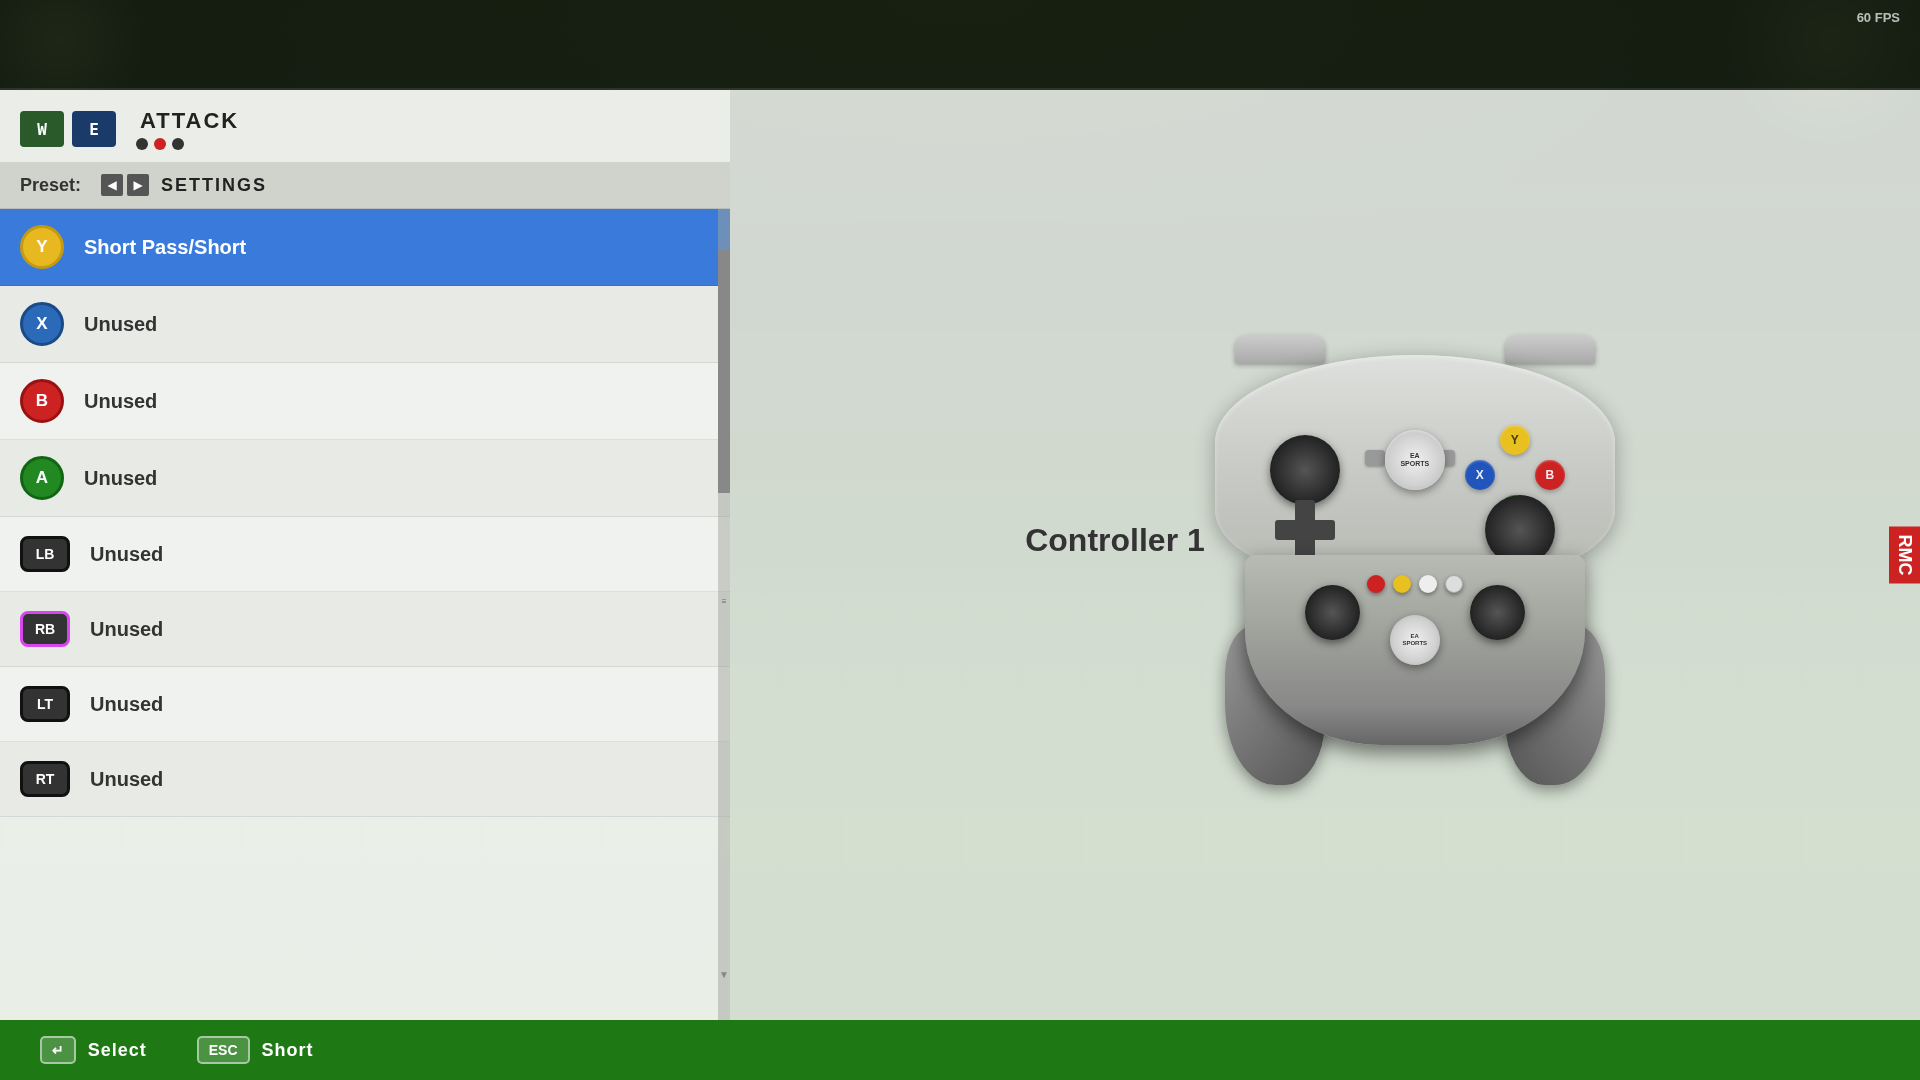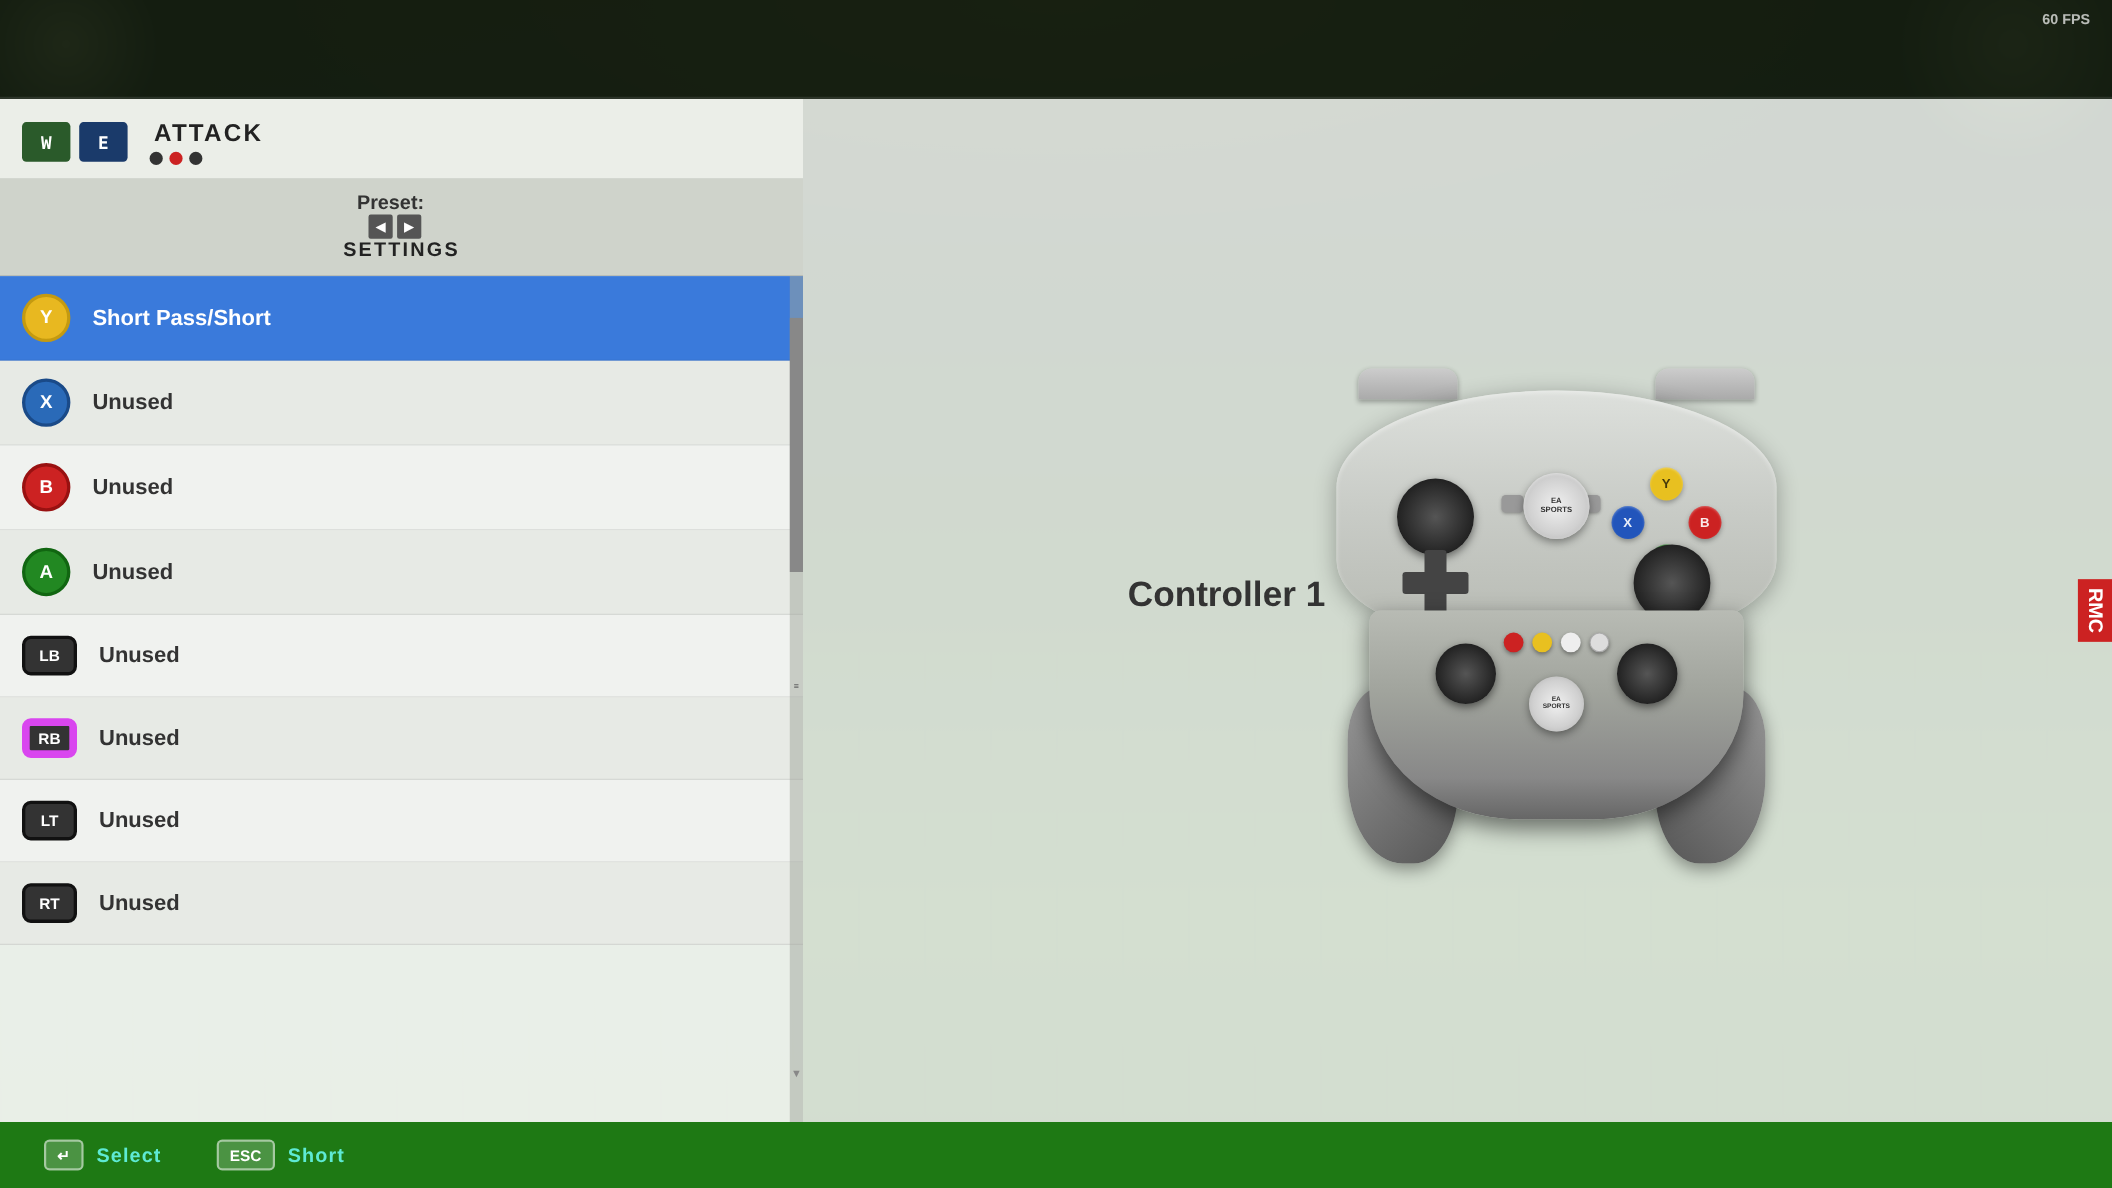--- a/index.html
+++ b/index.html
@@ -137,21 +137,20 @@
       border-radius: 50%;
     }
 
     
     .preset-bar {
       display: flex;
       align-items: center;
       padding: 12px 20px;
       background: rgba(200, 205, 195, 0.8);
       border-bottom: 1px solid rgba(0,0,0,0.1);
-      flex-direction: column;
     }
     .preset-label {
       font-size: 18px;
       color: #333;
       font-weight: 600;
       margin-right: 20px;
     }
     .preset-arrows {
       display: flex;
       gap: 4px;
@@ -217,21 +216,21 @@
     .btn-x { background: #2a6ab8; border: 3px solid #1a4a88; }
     .btn-b { background: #cc2222; border: 3px solid #991111; }
     .btn-a { background: #228822; border: 3px solid #116611; }
     .btn-lb { 
       background: #333; border: 3px solid #111; 
       border-radius: 8px;
       width: 50px; height: 36px;
       font-size: 14px;
     }
     .btn-rb { 
-      background: #333; border: 7px solid #d946ef; 
+      background: #333; border: 3px solid #d946ef; 
       border-radius: 8px;
       width: 50px; height: 36px;
       font-size: 14px;
     }
     .btn-lt { 
       background: #333; border: 3px solid #111; 
       border-radius: 8px;
       width: 50px; height: 36px;
       font-size: 14px;
     }
@@ -489,21 +488,21 @@
       border-radius: 5px;
       padding: 4px 10px;
       color: white;
       font-size: 14px;
       font-weight: 700;
       display: flex;
       align-items: center;
       gap: 6px;
     }
     .action-label {
-      color: #5eead4;
+      color: #ffffff;
       font-size: 18px;
       font-weight: 700;
       letter-spacing: 1px;
     }
 
     
     .binding-scroll-wrap {
       flex: 1;
       overflow: hidden;
       position: relative;

